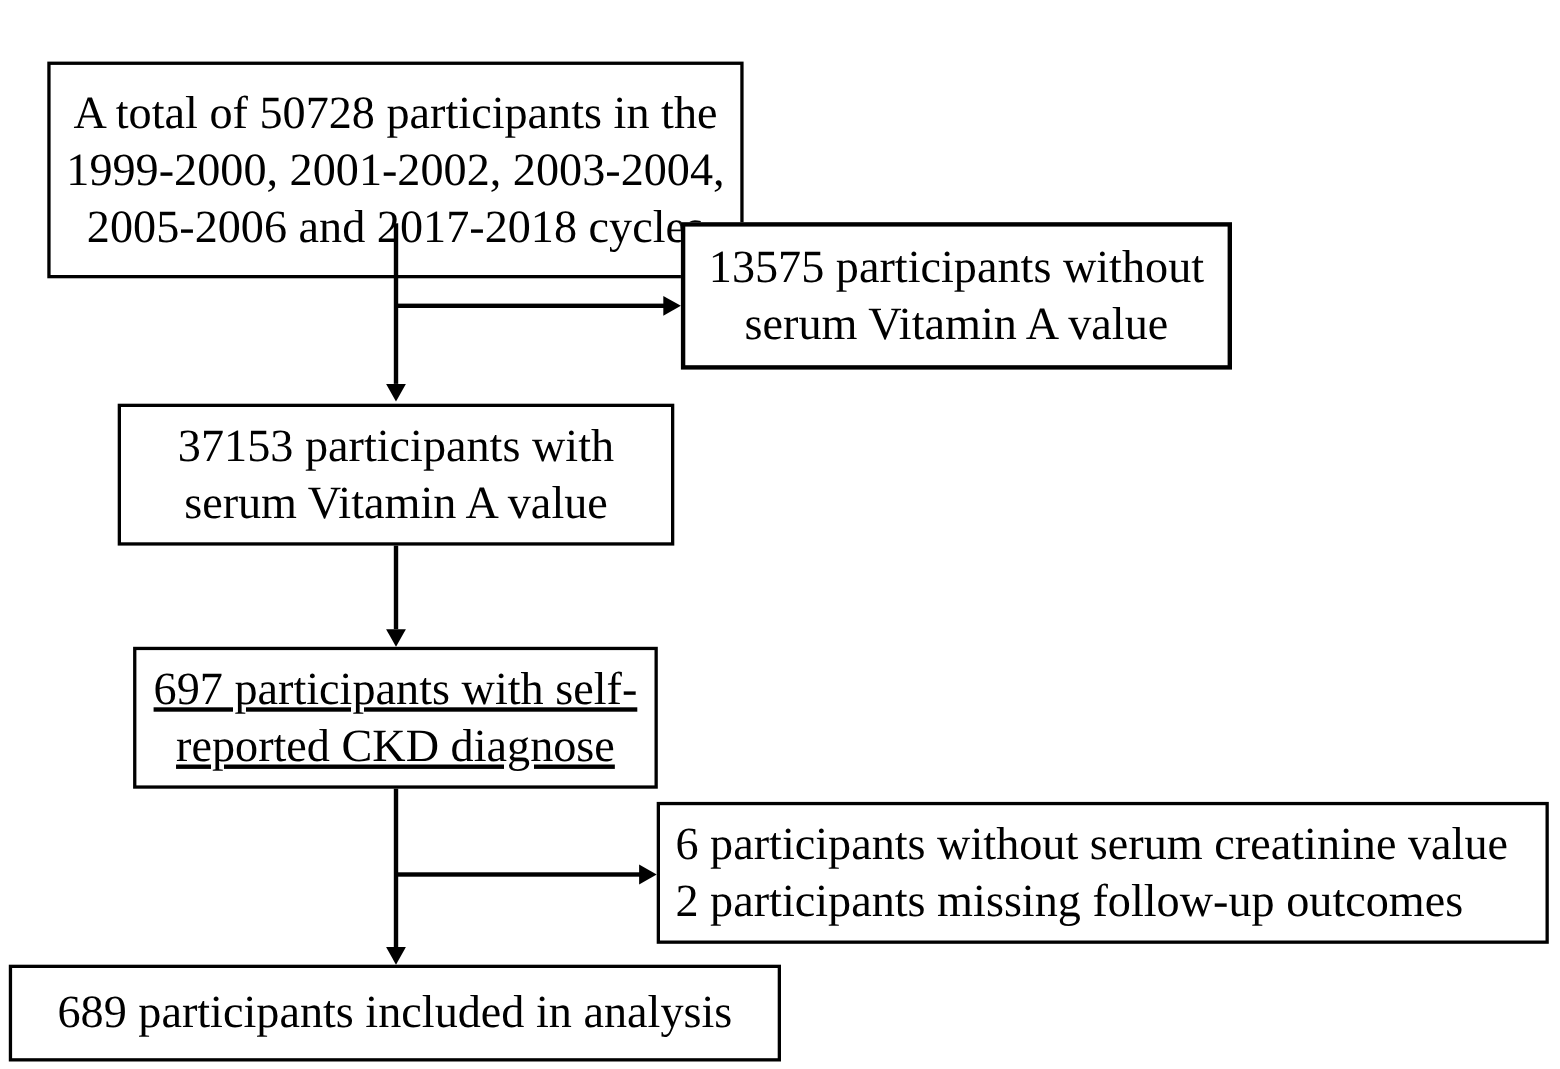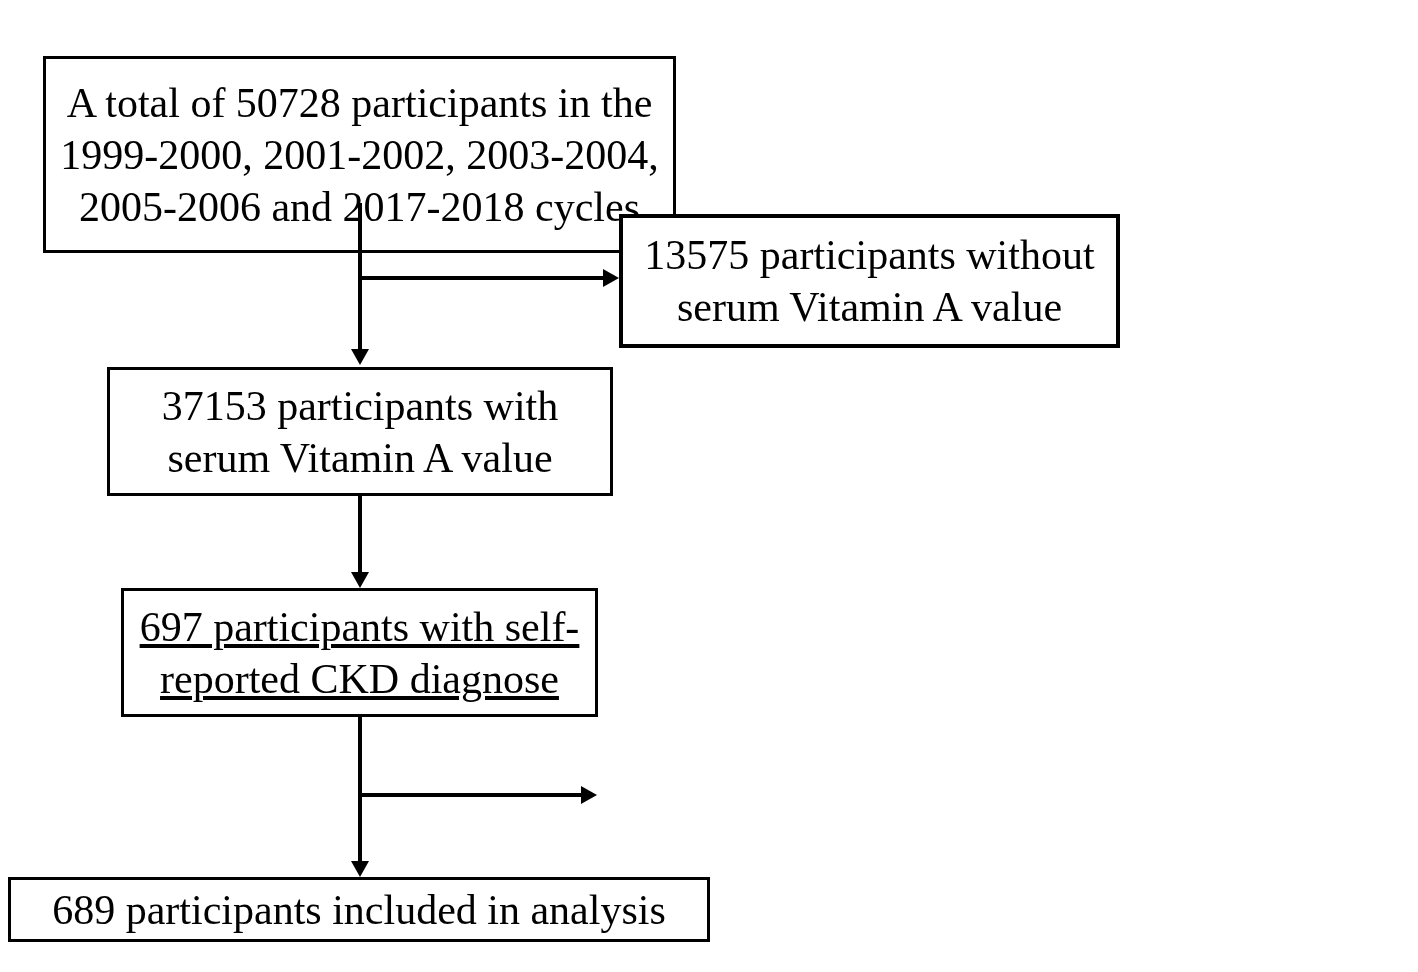--- a/index.html
+++ b/index.html
@@ -67,37 +67,41 @@
 <body>
 
 <div class="canvas">
 
   <div class="box" style="left:43px; top:8px; width:633px; height:197px;margin-top:48px;">
     <span class="box-text">A total of 50728 participants in the
 1999-2000, 2001-2002, 2003-2004,
 2005-2006 and 2017-2018 cycles</span>
   </div>
 
-  <div class="box thick" style="left:619px; top:214px; width:501px; height:134px;">
+  <div class="box thick" style="left:619px; top:202px; width:501px; height:134px;">
     <span class="box-text">13575 participants without
 serum Vitamin A value</span>
   </div>
 
   <div class="box" style="left:107px; top:367px; width:506px; height:129px;justify-content:center;">
     <span class="box-text">37153 participants with
 serum Vitamin A value</span>
   </div>
 
   <div class="box" style="left:121px; top:588px; width:477px; height:129px;text-decoration:underline;">
     <span class="box-text">697 participants with self-
 reported CKD diagnose</span>
   </div>
 
+  <div class="box left-align" style="left:597px; top:729px; width:811px; height:129px;">
+    <span class="box-text">6 participants without serum creatinine value
+2 participants missing follow-up outcomes</span>
+  </div>
 
-  <div class="box" style="left:8px; top:877px; width:702px; height:65px;">
+  <div class="box" style="left:8px; top:877px; width:702px; height:88px;">
     <span class="box-text">689 participants included in analysis</span>
   </div>
 
   <div class="vline" style="left:358px; top:203px; height:146px;"></div>
   <div class="arrow-down" style="left:351px; top:349px;"></div>
 
   <div class="hline" style="left:360px; top:276px; width:246px;"></div>
   <div class="arrow-right" style="left:603px; top:269px;"></div>
 
   <div class="vline" style="left:358px; top:496px; height:76px;"></div>

